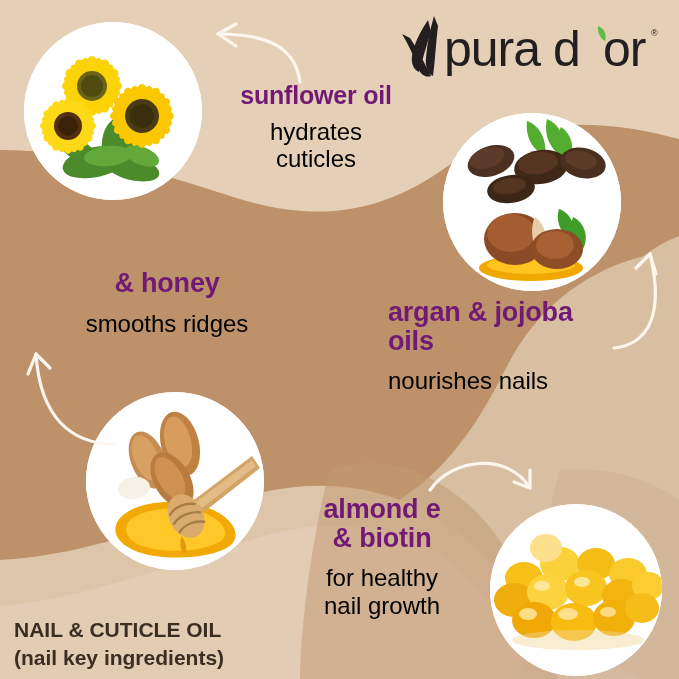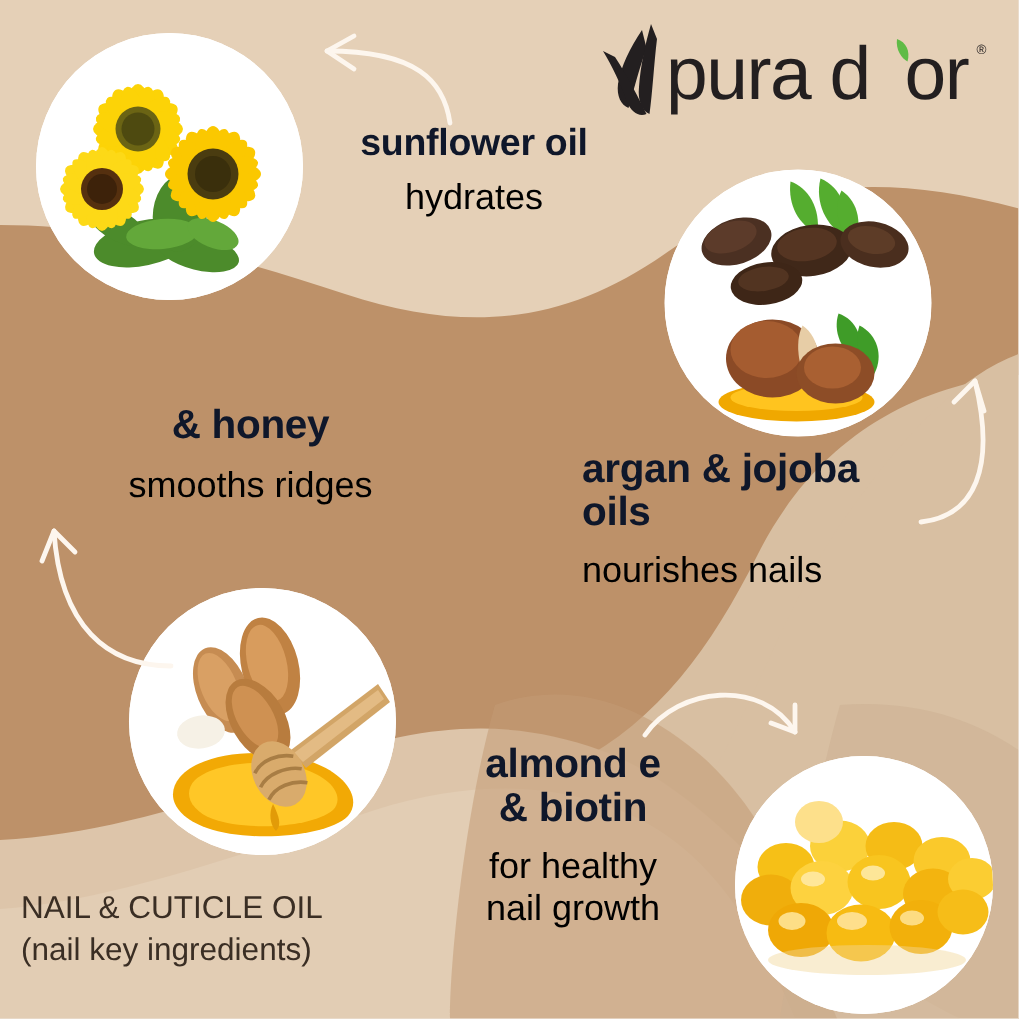--- a/index.html
+++ b/index.html
@@ -27,21 +27,21 @@
     border-radius: 50%;
     background: #ffffff;
     overflow: hidden;
   }
   .photo-circle svg { display: block; width: 100%; height: 100%; }
 
   
   .callout { position: absolute; }
   .callout .title {
     font-weight: bold;
-    color: #0f172a;
+    color: #701a75;
     letter-spacing: -0.2px;
     line-height: 1.08;
   }
   .callout .sub {
     color: #000000;
     line-height: 1.14;
     font-weight: 400;
   }
   
   #callout-sunflower { left: 196px; top: 82px; width: 240px; text-align: center; }
@@ -57,25 +57,25 @@
   #callout-argan .sub { font-size: 24px; margin-top: 11px; }
 
   #callout-vitamin { left: 282px; top: 495px; width: 200px; text-align: center; }
   #callout-vitamin .title { font-size: 27px; }
   #callout-vitamin .sub { font-size: 24px; margin-top: 11px; }
 
   
   #footer-caption {
     position: absolute;
     left: 14px;
-    top: 592px;
+    top: 616px;
     color: #3a2e24;
     font-size: 21px;
     line-height: 1.33;
-    font-weight: 400;
+    font-weight: 700;
   }
   #footer-caption .line2 { display: block; }
 
   
   #brand-logo {
     position: absolute;
     left: 398px;
     top: 14px;
     width: 262px;
     height: 66px;
@@ -336,20 +336,21 @@
     <svg width="128" height="72" viewBox="0 0 128 72">
       <path d="M6,46 C28,14 84,8 106,44" stroke="#fdf6ee" stroke-width="3.2" fill="none" stroke-linecap="round"></path>
       <path d="M106,44 L90,38 M106,44 L106,26" stroke="#fdf6ee" stroke-width="3.2" fill="none" stroke-linecap="round"></path>
     </svg>
   </div>
 
   <div class="callout" id="callout-sunflower">
     <div class="title">sunflower oil</div>
     <div class="sub">
       <span>hydrates</span><br>
+      <span>cuticles</span>
     </div>
   </div>
 
   <div class="callout" id="callout-almond">
     <div class="title">
       <br>
       <span>&amp; honey</span>
     </div>
     <div class="sub">smooths ridges</div>
   </div>

